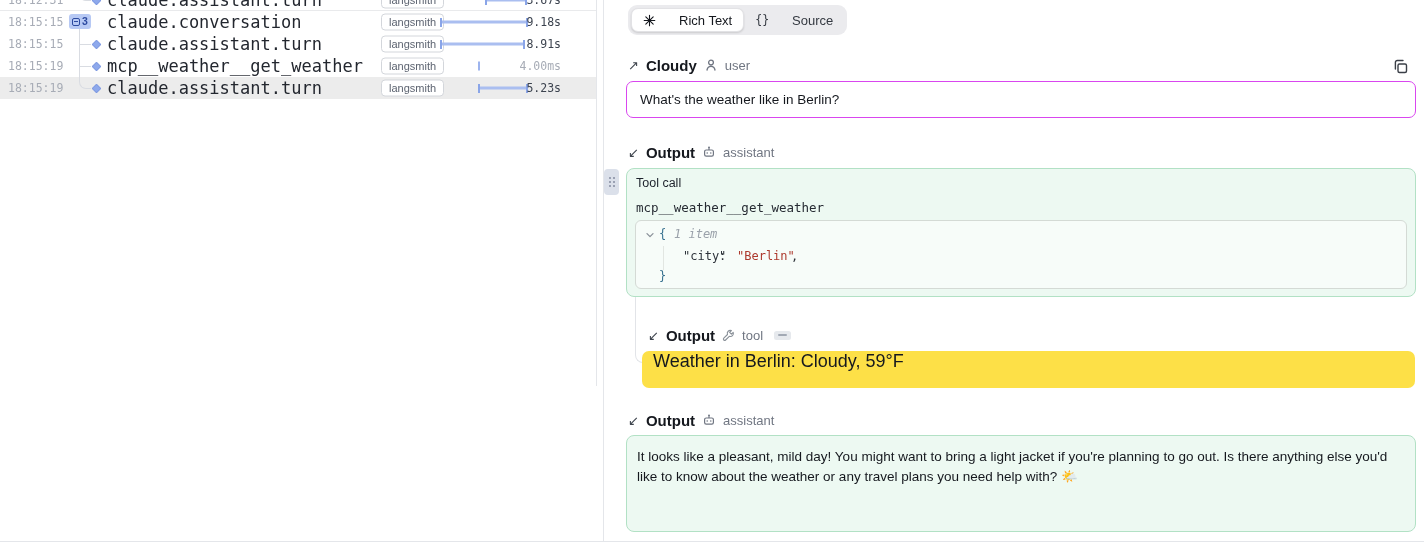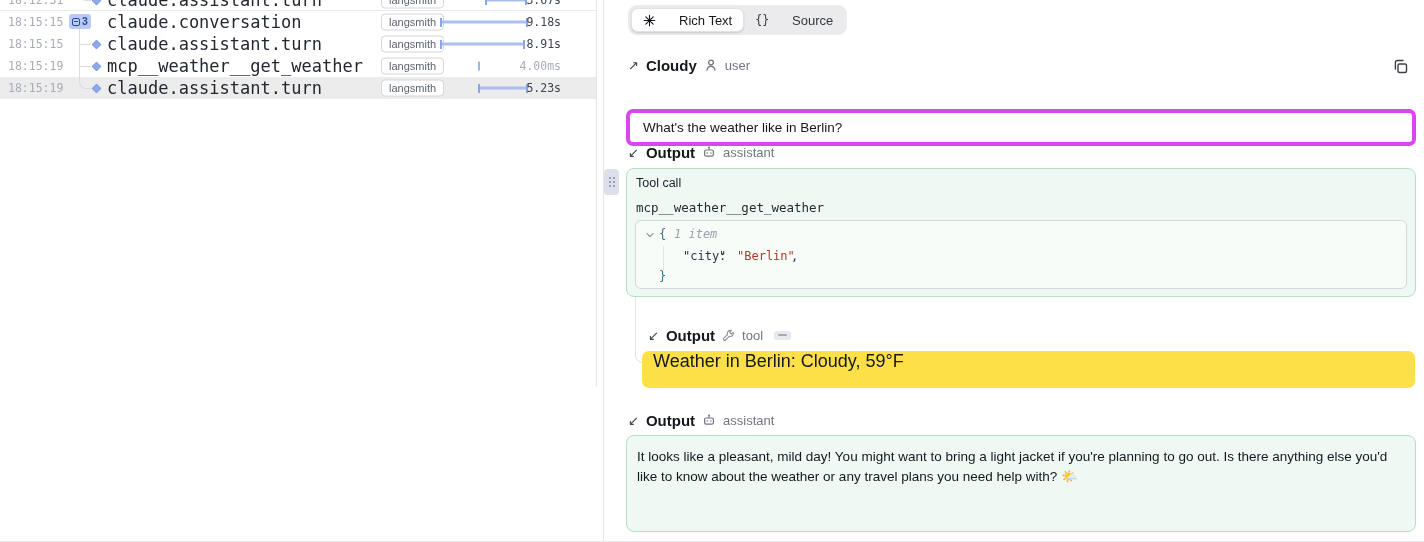--- a/index.html
+++ b/index.html
@@ -49,21 +49,21 @@
   .braces-glyph { font-family:"DejaVu Sans Mono",monospace; font-size:11.5px; color:#343941; }
 
   .section-h { display:flex; align-items:center; gap:7px; height:18px; white-space:nowrap; }
   .dir-arrow { font-family:"DejaVu Sans",sans-serif; font-size:13px; color:#3f454e; line-height:1; }
   .h-title { font-size:15px; font-weight:700; color:#15181e; }
   .role { font-size:13px; color:#707682; }
   .role-icon { display:flex; align-items:center; }
 
   #copy-btn { left:1389px; top:55px; width:22px; height:22px; display:flex; align-items:center; justify-content:center; cursor:pointer; }
 
-  #input-box { left:626px; top:81px; width:790px; height:37px; border:4px solid #d946ef; border-radius:7px; background:#fff; display:flex; align-items:center; padding-left:13px; font-size:13.5px; color:#15181e;margin-top:28px; }
+  #input-box { left:626px; top:81px; width:790px; height:37px; border:1px solid #d946ef; border-radius:7px; background:#fff; display:flex; align-items:center; padding-left:13px; font-size:13.5px; color:#15181e; }
 
   .green-box { background:#edf9f2; border:1px solid #b2e1c5; border-radius:8px; }
   #green1 { left:626px; top:168px; width:790px; height:129px; }
   #toolcall-title { left:636px; top:176px; font-size:12.5px; font-weight:500; color:#1c212b; }
   #toolcall-fn { left:636px; top:200px; font-size:12.5px; color:#262b33; }
   #json-box { left:635px; top:220px; width:772px; height:69px; background:rgba(255,255,255,.55); border:1px solid #d4dad5; border-radius:6px; }
   #json-box span { position:absolute; font-family:"DejaVu Sans Mono",monospace; font-size:12px; line-height:1; white-space:pre; }
   .j-chev { left:8px; top:8px; }
   .j-brace1 { left:23px; top:7px; color:#38718f; }
   .j-hint { left:38px; top:7px; color:#9ba2ab; font-style:italic; }

